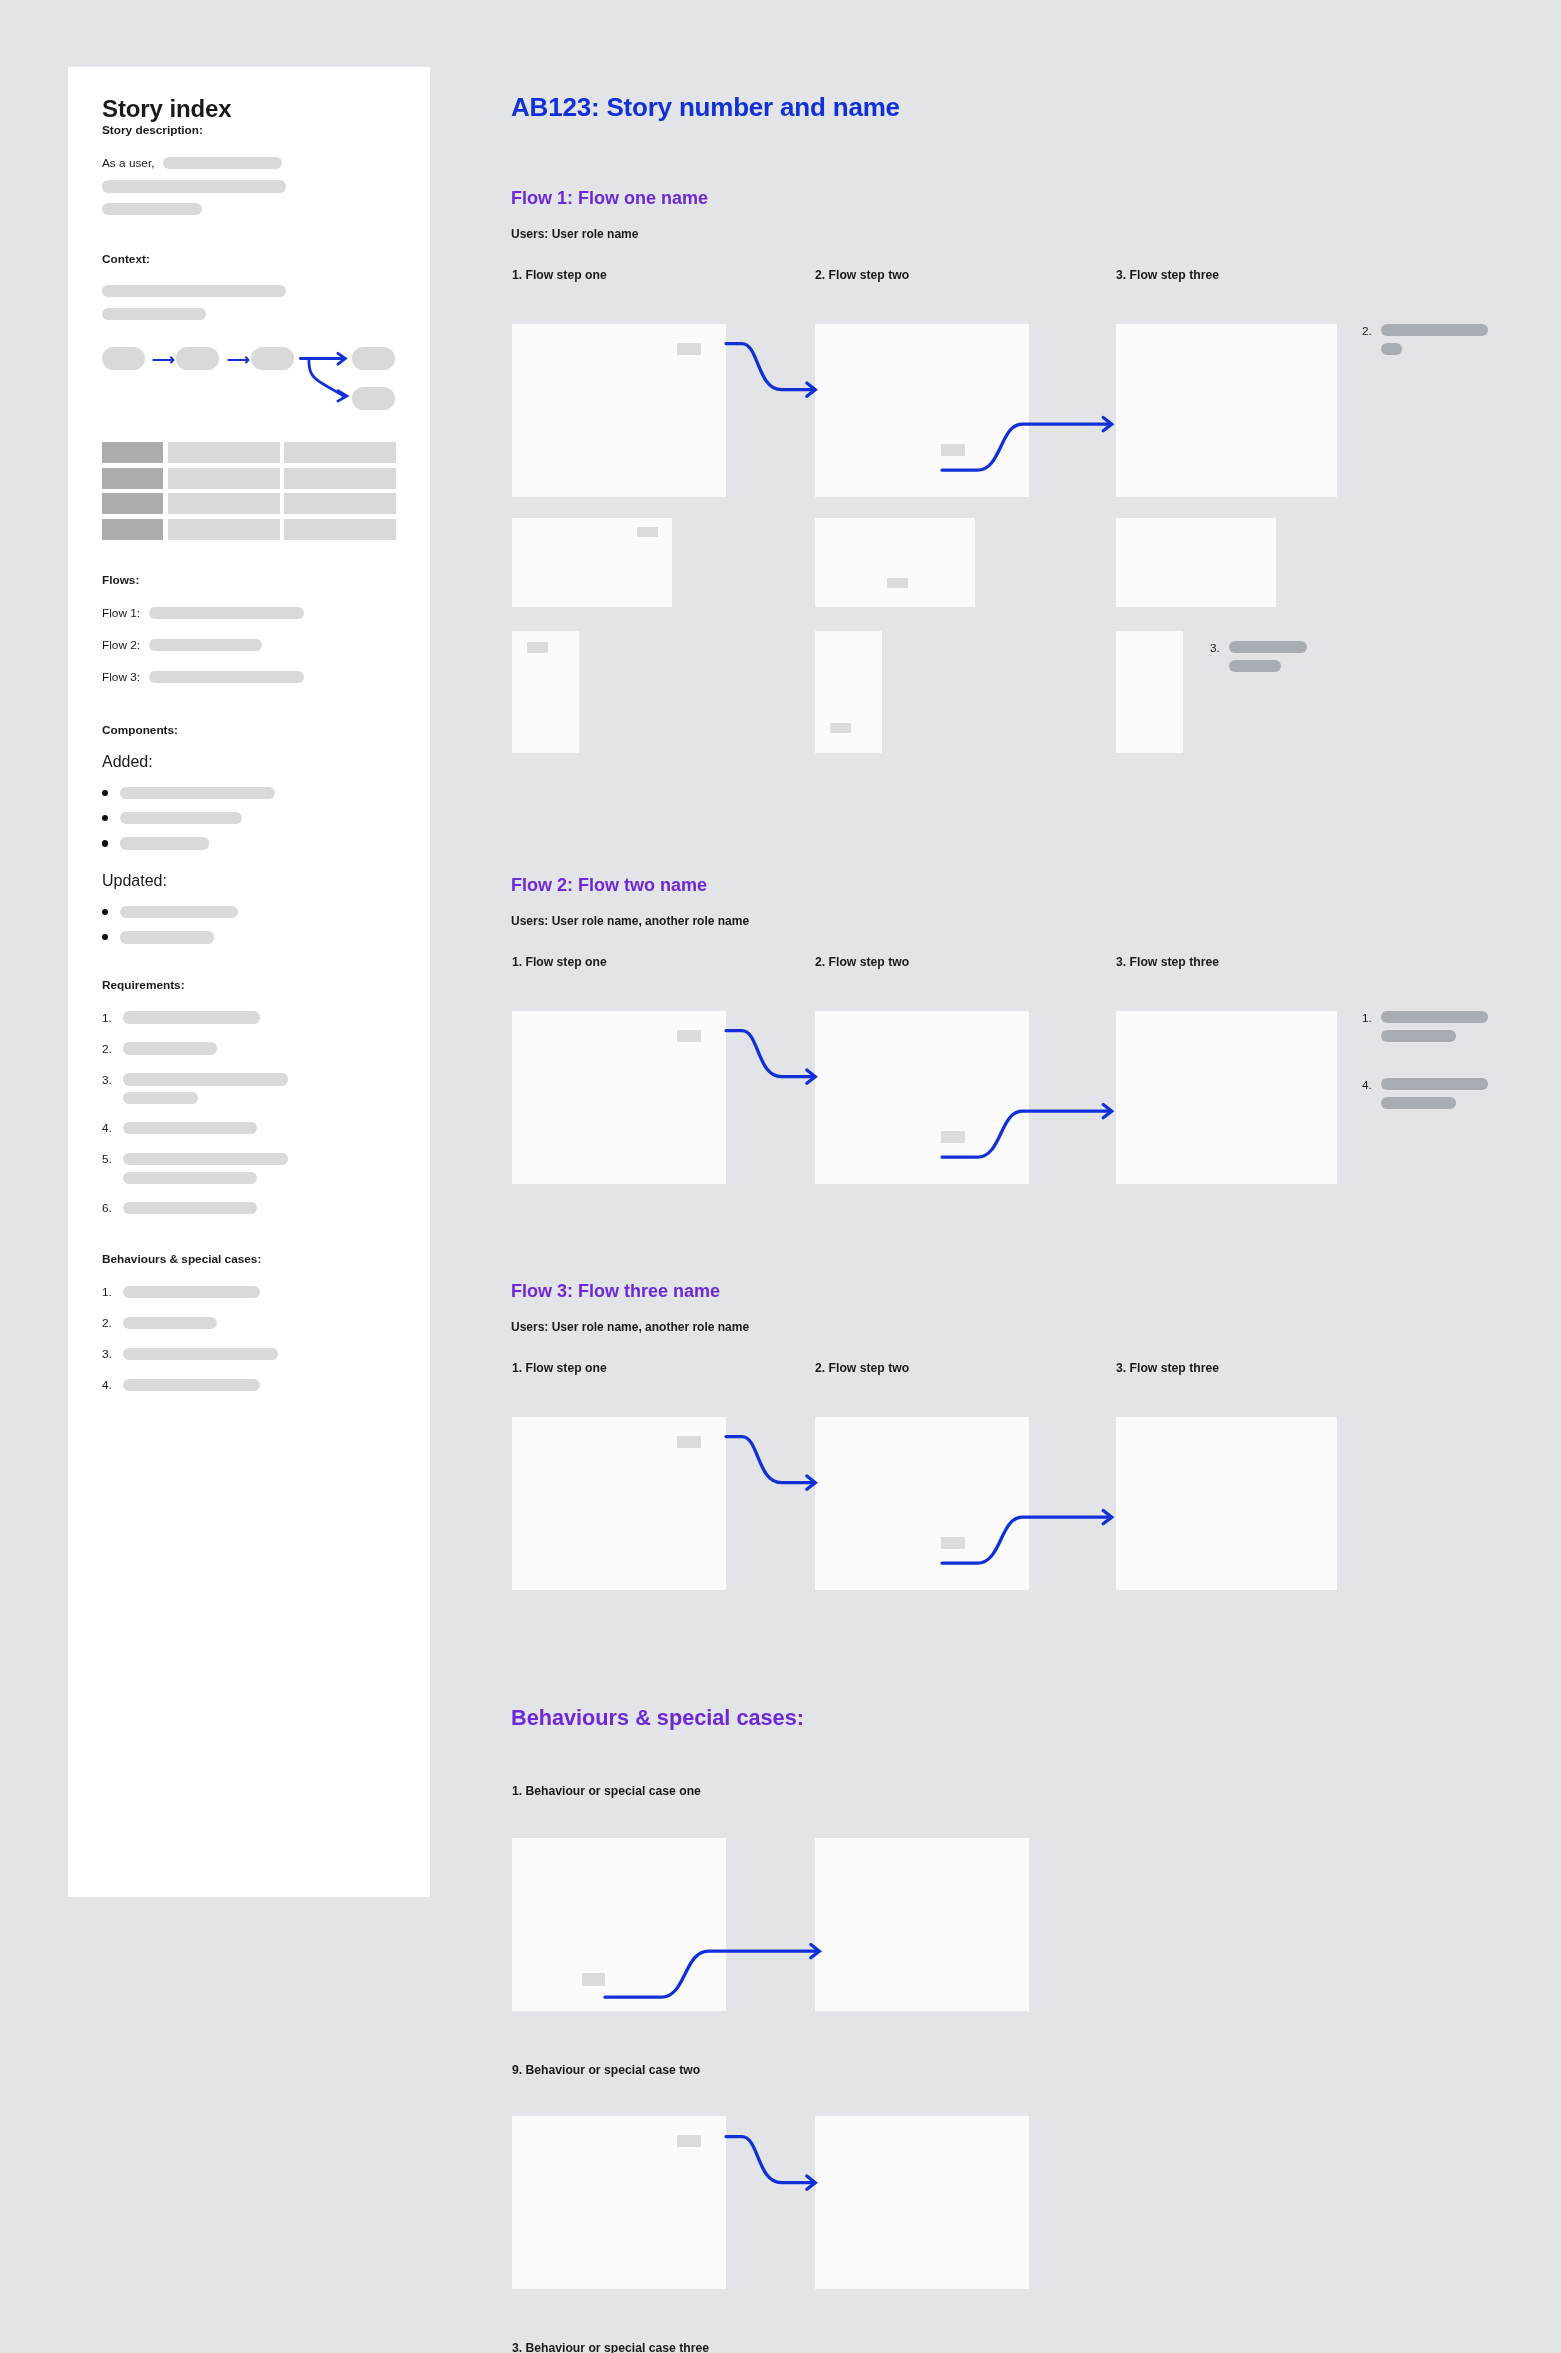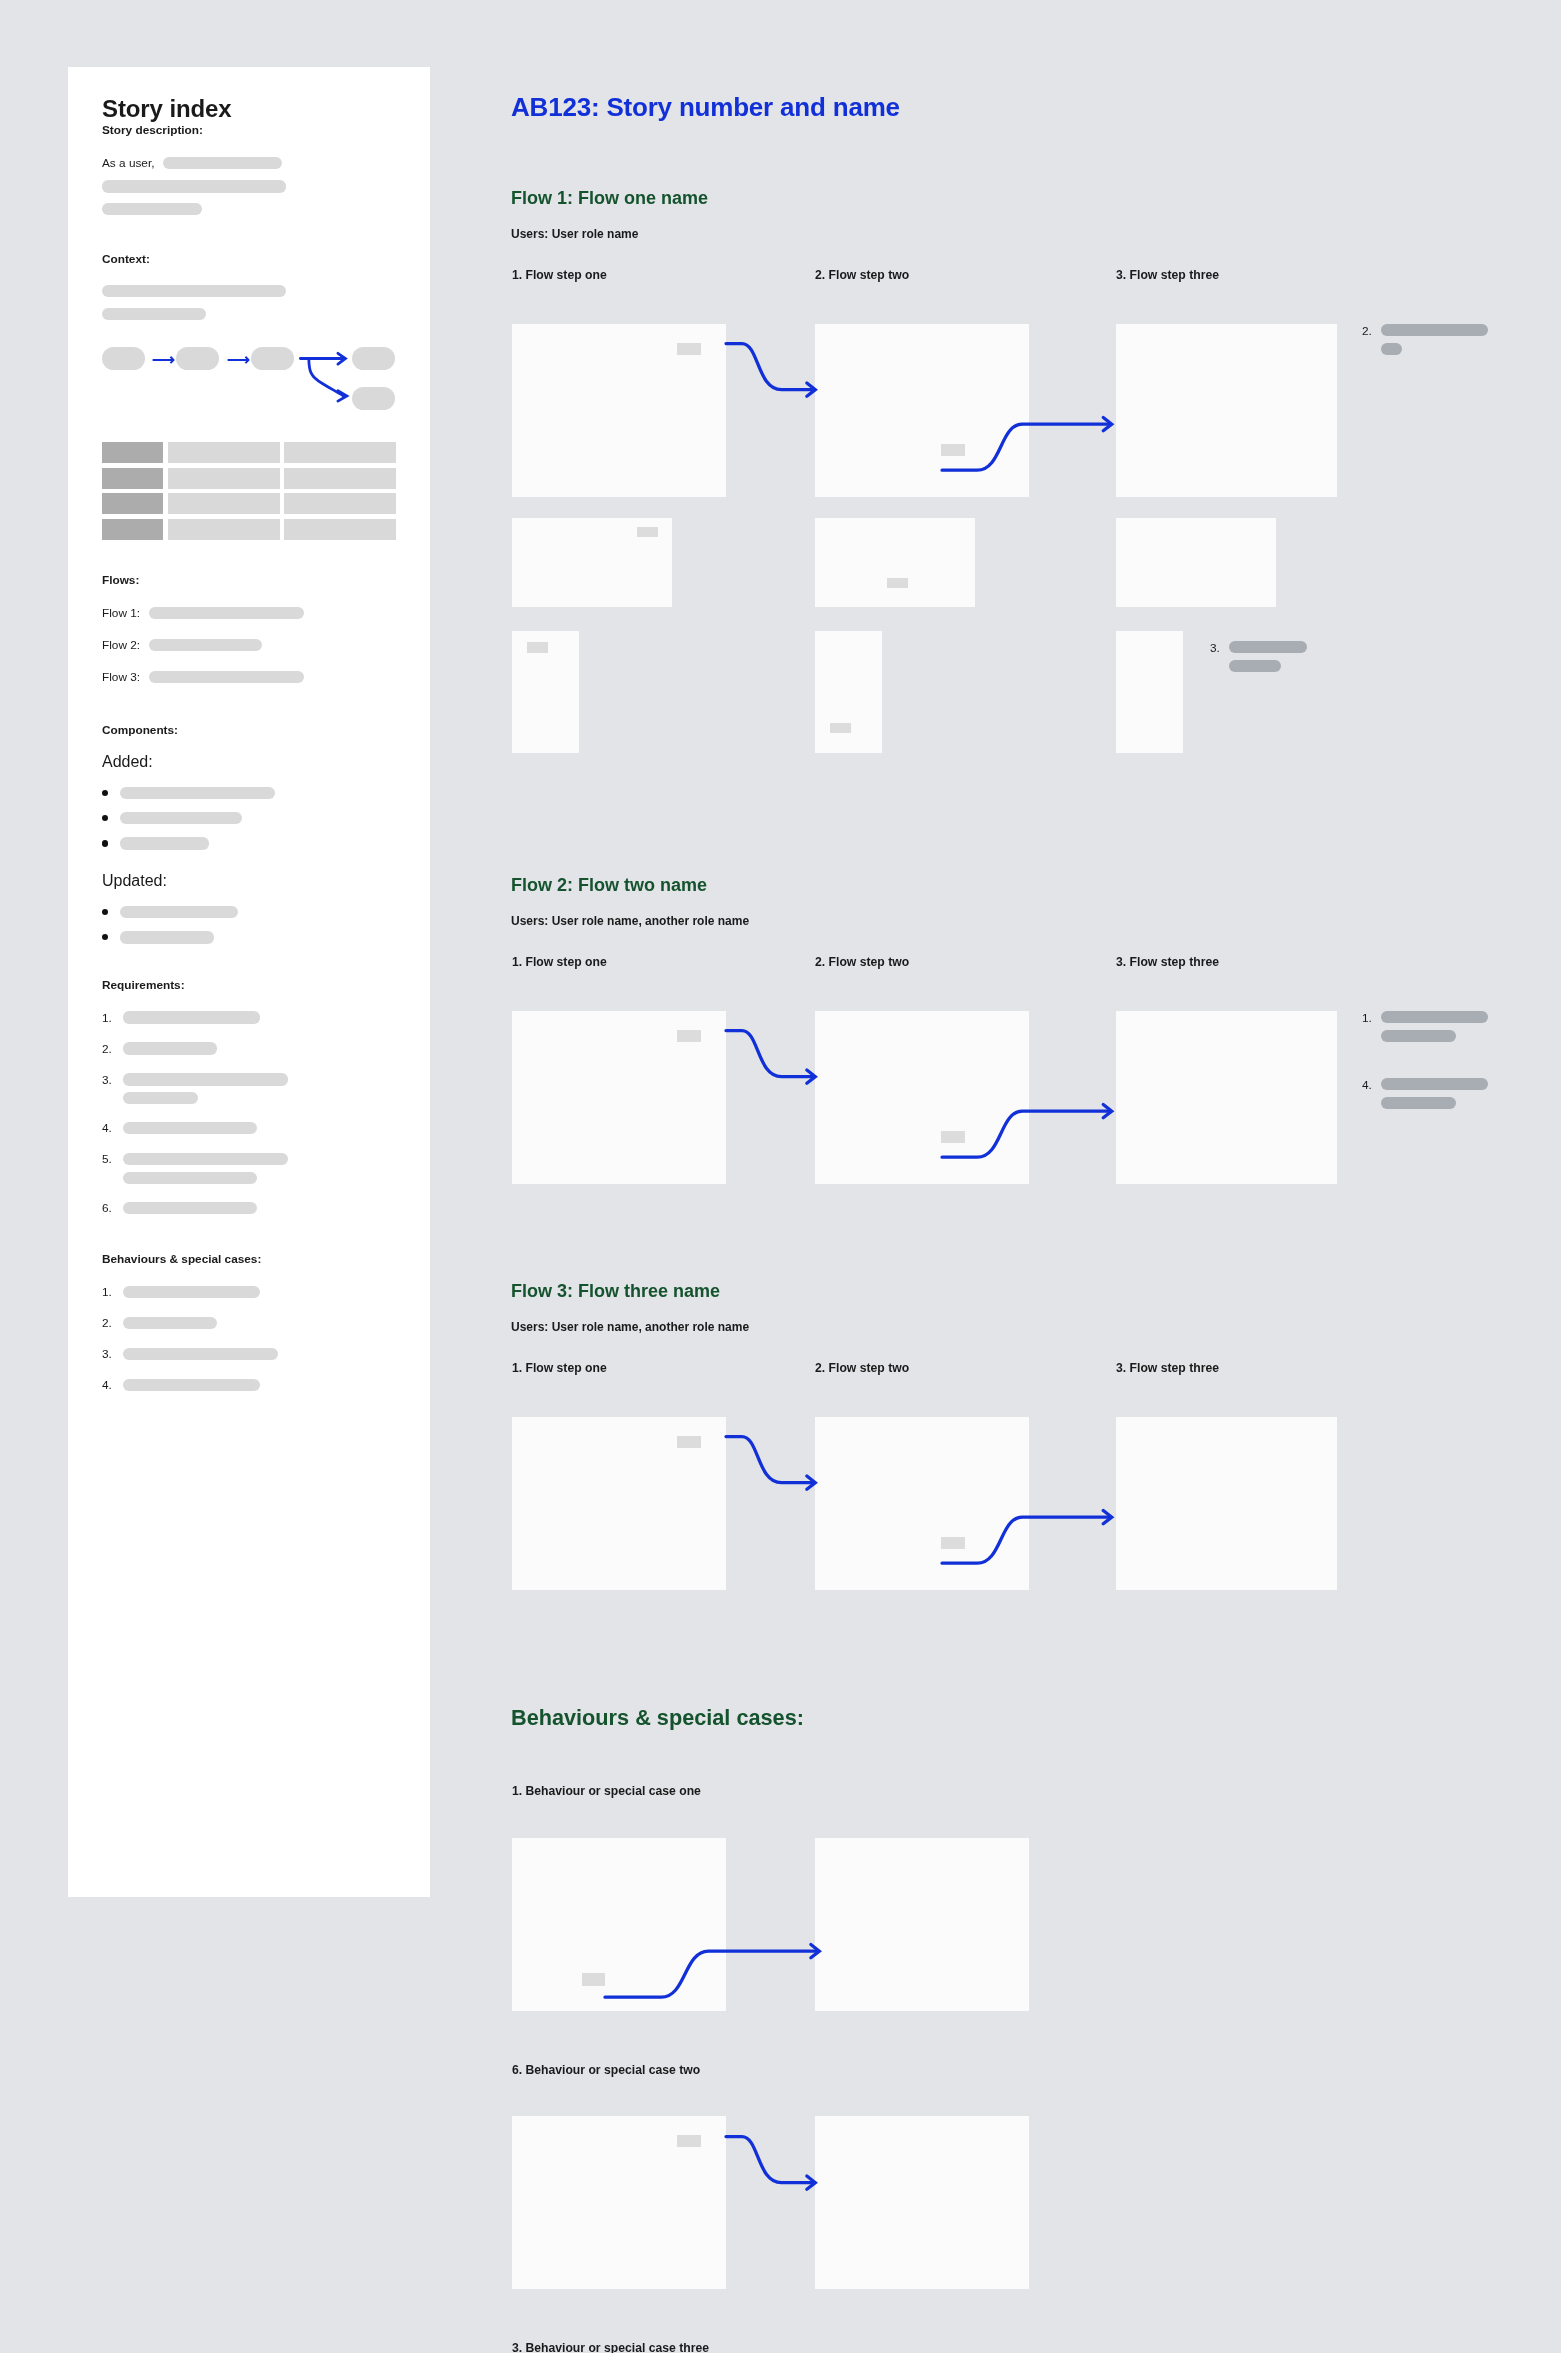--- a/index.html
+++ b/index.html
@@ -42,21 +42,21 @@
   .ctable { width: 100%; }
   .ctable .trow { display: flex; gap: 4.7px; margin-bottom: 4.7px; }
   .ctable .c0 { width: 61px; height: 21px; background: #acacac; flex: none; }
   .ctable .c1 { flex: 1; height: 21px; background: #d9d9d9; }
   .ctable .c2 { flex: 1; height: 21px; background: #d9d9d9; }
 
   
   #main { position: absolute; left: 511px; top: 0; width: 1050px; }
   .story-title { font-size: 26px; font-weight: bold; color: #1230d8; letter-spacing: -0.2px; position: absolute; left: 0; top: 92px; }
 
-  .flow-h  { font-size: 18px; font-weight: bold; color: #14532d; }
+  .flow-h  { font-size: 18px; font-weight: bold; color: #6d28d9; }
   .flow-users { font-size: 12px; font-weight: bold; margin-top: 12.2px; }
   .step-h  { font-size: 12.2px; font-weight: bold; }
 
   .screen { background: #fbfbfb; position: absolute; }
   .hot { position: absolute; background: #dcdcdc; }
 
   .sect-main { position: absolute; left: 0; width: 1050px; }
 
   
   .anno { position: absolute; display: flex; }
@@ -387,21 +387,21 @@
       <div class="hot" style="left:70px;bottom:25.4px;width:23.5px;height:12.2px"></div>
     </div>
     <div class="screen" style="left:304px;top:133px;width:214px;height:173px"></div>
     <svg class="conn" style="left:94px;top:264px;width:235px;height:94px" viewBox="0 0 500 200">
       <g fill="none" stroke="#1230d8" stroke-width="7" stroke-linecap="round">
         <path d="M0,60 L120,60 C172,60 168,-38 220,-38 L452,-38"></path>
         <path d="M438,-52 L456,-38 L438,-24"></path>
       </g>
     </svg>
 
-    <div class="step-h" style="position:absolute;left:0.9px;top:358px">6. Behaviour or special case two</div>
+    <div class="step-h" style="position:absolute;left:0.9px;top:358px">9. Behaviour or special case two</div>
     <div class="screen" style="left:0.9px;top:411px;width:214px;height:173px">
       <div class="hot" style="right:25.4px;top:19px;width:23.5px;height:12.2px"></div>
     </div>
     <div class="screen" style="left:304px;top:411px;width:214px;height:173px"></div>
     <svg class="conn" style="left:215px;top:425px;width:94px;height:94px" viewBox="0 0 200 200">
       <g fill="none" stroke="#1230d8" stroke-width="7" stroke-linecap="round">
         <path d="M0,14 L34,14 C70,14 66,112 118,112 L186,112"></path>
         <path d="M172,98 L190,112 L172,126"></path>
       </g>
     </svg>

